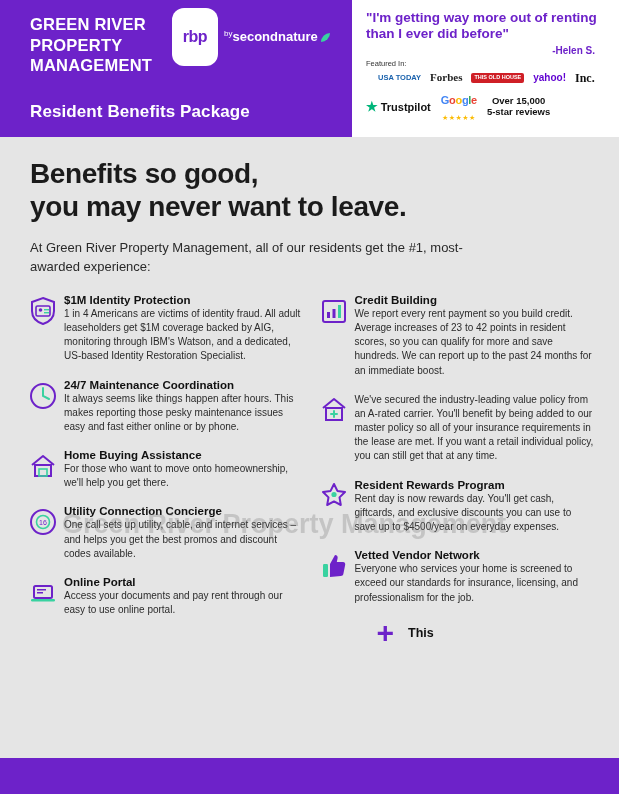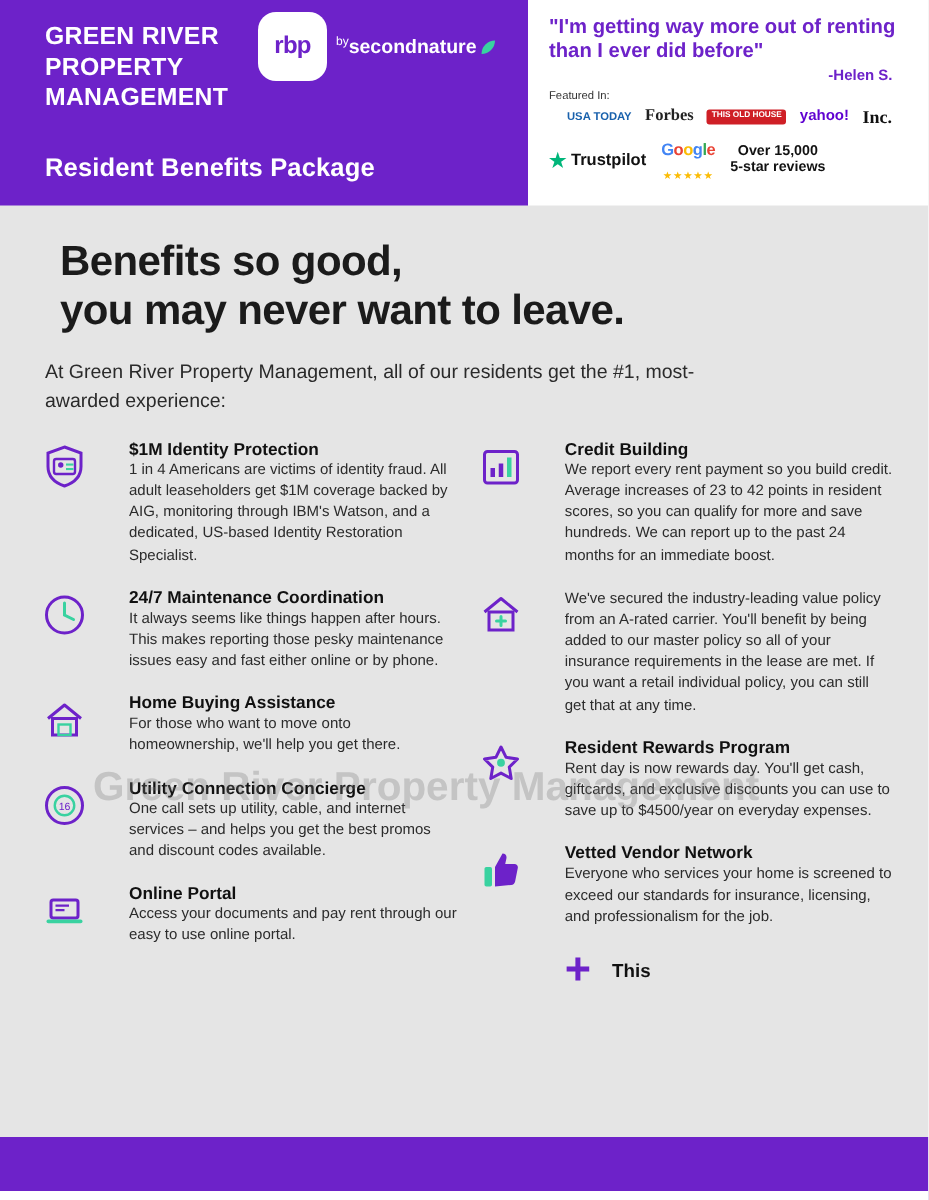--- a/index.html
+++ b/index.html
@@ -49,21 +49,21 @@
   }
   .rbp-logo {
     position: absolute;
     left: 172px;
     top: 8px;
     display: flex;
     align-items: center;
     gap: 6px;
   }
   .rbp-badge {
-    width: 46px; height: 46px;
+    width: 46px; height: 58px;
     background: #ffffff;
     border-radius: 12px;
     display: flex; align-items: center; justify-content: center;
     color: #6d22c9;
     font-size: 16px; font-weight: bold;
     letter-spacing: -.5px;
   }
   .sn-by {
     font-size: 8px;
     color: #ffffff;
@@ -147,21 +147,21 @@
   .google-wrap { text-align:center; line-height:1; }
   .google-word { font-size: 11px; font-weight: bold; letter-spacing:-.3px; }
   .g1{color:#4285f4}.g2{color:#ea4335}.g3{color:#fbbc05}.g4{color:#4285f4}.g5{color:#34a853}.g6{color:#ea4335}
   .g-stars { color:#fbbc05; font-size: 7px; letter-spacing:.5px; }
   .reviews {
     font-size: 9.5px; font-weight: bold; color: #111; line-height: 1.15; text-align:center;
   }
 
   
   .headline {
-    padding: 20px 30px 0 40px;
+    padding: 20px 30px 0 30px;
   }
   .headline h1 {
     font-size: 28px;
     line-height: 1.18;
     color: #1b1b1b;
     font-weight: bold;
     letter-spacing: -.4px;
   }
   .subhead {
     padding: 16px 30px 0 30px;
@@ -175,21 +175,21 @@
   .benefits {
     position: relative;
     display: flex;
     padding: 16px 24px 0 26px;
     gap: 12px;
     z-index: 2;
   }
   .col { width: 50%; }
   .benefit {
     display: flex;
-    gap: 26px;
+    gap: 4px;
     margin-bottom: 14px;
   }
   .b-icon {
     width: 34px; min-width: 34px; height: 34px;
     display:flex; align-items:center; justify-content:center;
     margin-top: 1px;
   }
   .b-text { padding-top: 1px; }
   .b-title {
     font-size: 11.5px;

